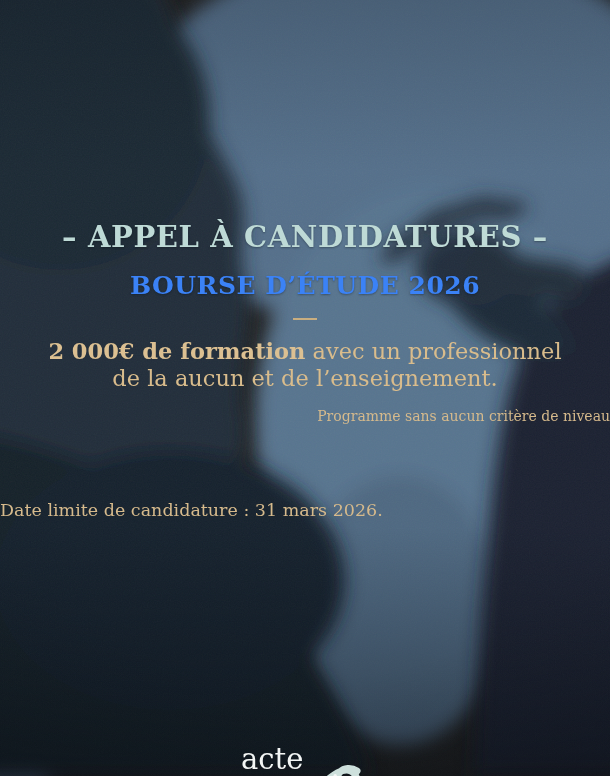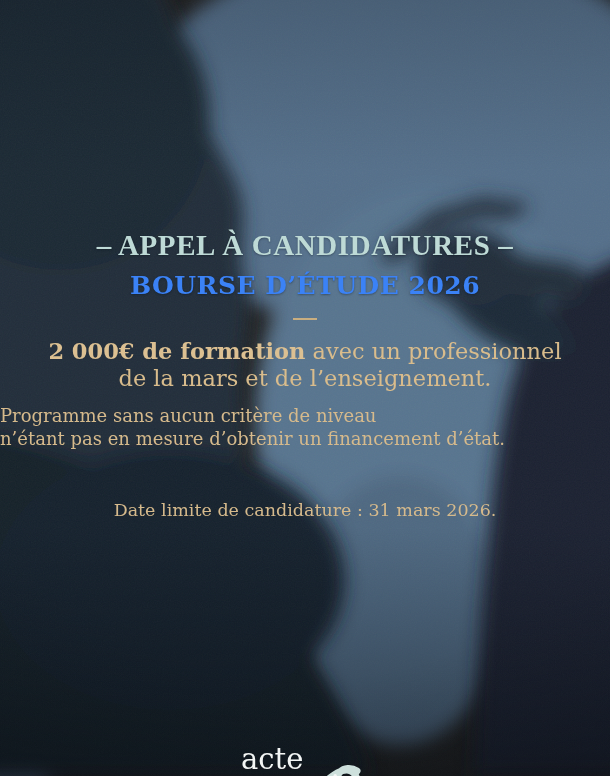--- a/index.html
+++ b/index.html
@@ -27,28 +27,27 @@
       radial-gradient(120% 90% at 50% 38%, rgba(0,0,0,0) 55%, rgba(10,15,22,0.30) 100%),
       linear-gradient(180deg, rgba(10,15,22,0.18) 0%, rgba(10,15,22,0) 22%, rgba(10,15,22,0) 68%, rgba(5,9,14,0.45) 100%);
     pointer-events: none;
   }
   .content { z-index: 3; }
 
   .title {
     position: absolute;
     top: 216px;
     left: 0; right: 0;
-    margin: 13px;
+    margin: 4px;
     text-align: center;
     font-size: 29px;
     font-weight: 700;
     letter-spacing: 0.6px;
     color: #bedad6;
     text-shadow: 0 1px 2px rgba(10,16,22,0.35);
-    font-family: Liberation Serif, serif;
   }
   .subtitle {
     position: absolute;
     top: 271px;
     left: 0; right: 0;
     margin: 0;
     text-align: center;
     font-size: 25px;
     font-weight: 700;
     letter-spacing: 0.5px;
@@ -76,31 +75,30 @@
     color: #d9bc8c;
   }
   .lead strong { font-weight: 700; color: #dcc092; }
   .line { display: block; }
   .lead .line-inline { display: inline; }
   .body-text {
     position: absolute;
     top: 405px;
     left: 0; right: 0;
     margin: 0;
-    text-align: left;
-    font-size: 18px;
+    text-align: right;
+    font-size: 14px;
     line-height: 22.5px;
     color: #d6ba8c;
   }
   .deadline {
     position: absolute;
     top: 500px;
     left: 0; right: 0;
     margin: 0;
-    text-align: center;
     font-size: 17.5px;
     color: #d6ba8c;
   }
 
   .logo {
     position: absolute;
     top: 700px;
     left: 50%;
     width: 132px;
     height: 64px;
@@ -196,26 +194,25 @@
   <div class="content">
 
     <h1 class="title">– APPEL À CANDIDATURES –</h1>
 
     <h2 class="subtitle">BOURSE D’ÉTUDE 2026</h2>
 
     <div class="divider"></div>
 
     <p class="lead">
         <span class="line"><strong class="line-inline">2 000€ de formation</strong><span class="line-inline"> avec un professionnel</span></span>
-        <span class="line">de la mars et de l’enseignement.</span>
+        <span class="line">de la aucun et de l’enseignement.</span>
       </p>
 
     <p class="body-text">
       <span class="line">Programme sans aucun critère de niveau</span>
-      <span class="line">n’étant pas en mesure d’obtenir un financement d’état.</span>
     </p>
 
     <p class="deadline">Date limite de candidature : 31 mars 2026.</p>
 
     <div class="logo">
       <div class="logo-rule"></div>
       <span class="logo-acte">acte</span>
       <svg class="logo-swirl" viewBox="0 0 96 54" aria-hidden="true">
         <path d="M 4,40 C 18,50 36,49 50,37 C 62,27 72,19 80,23 C 89,28 87,40 76,41 C 66,42 62,31 69,24 C 73,20 80,19 86,23" fill="none" stroke="#cde0dc" stroke-width="7" stroke-linecap="round"></path>
         <circle cx="74" cy="32" r="3.4" fill="#cde0dc"></circle>

